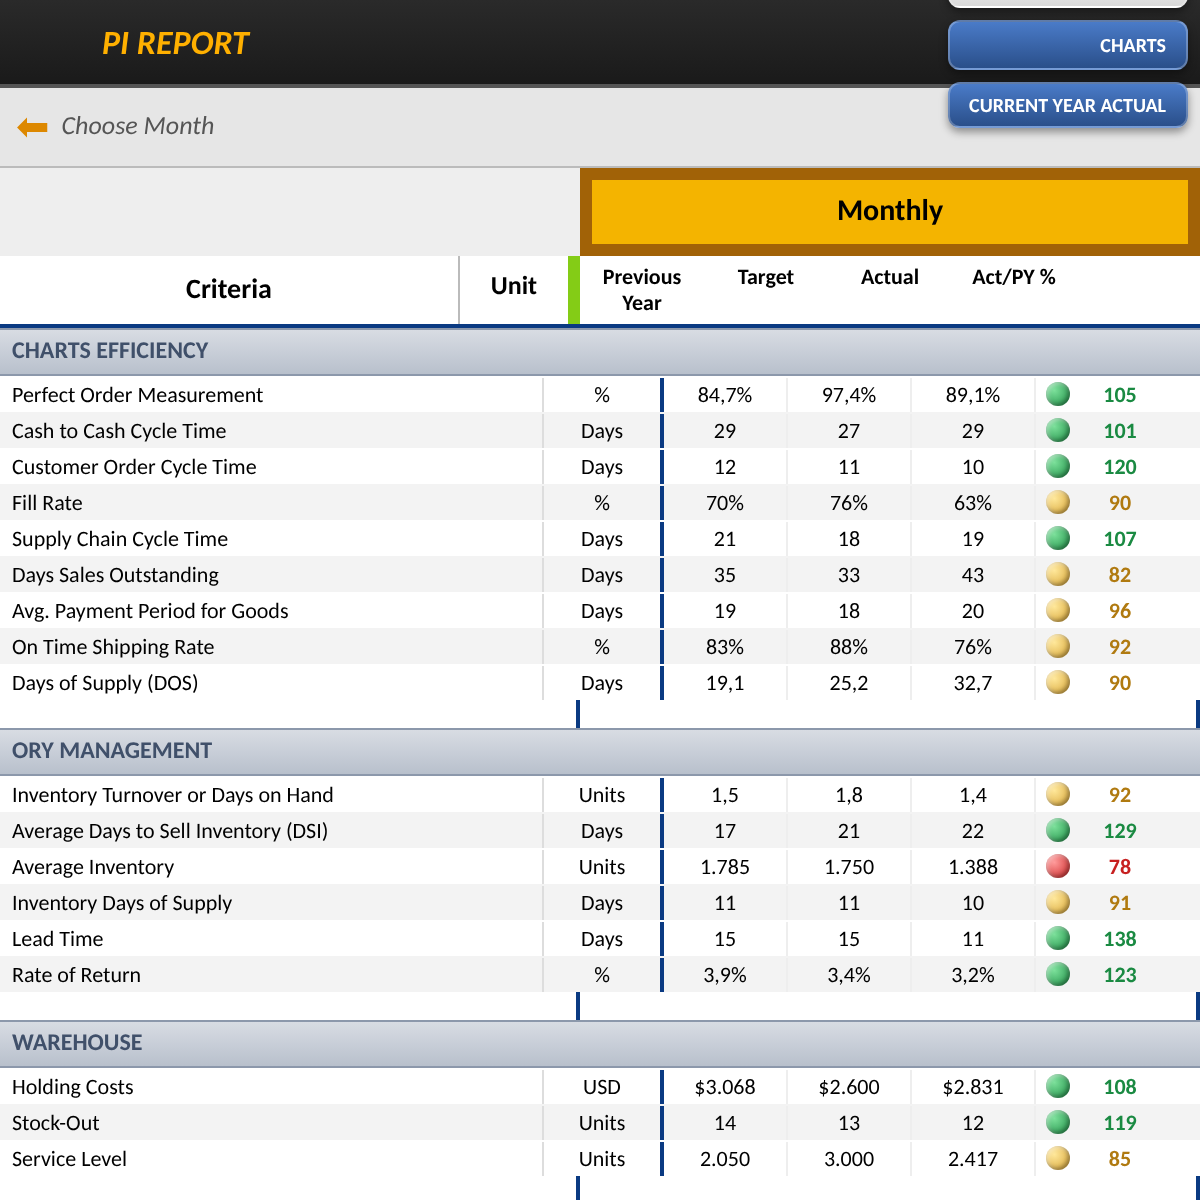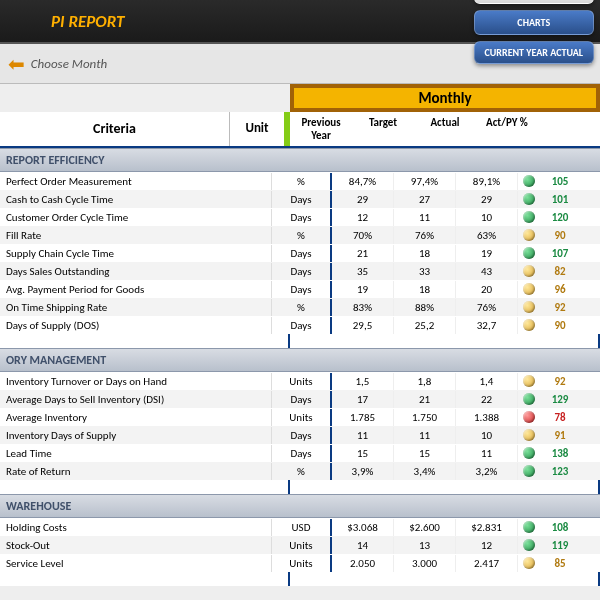--- a/index.html
+++ b/index.html
@@ -2,25 +2,25 @@
 <html><head>
 <meta charset="utf-8">
 <style>
 * { box-sizing: border-box; margin: 0; padding: 0; }
 body { font-family: Calibri, Arial, sans-serif; font-size: 12px; background: #eee; width: 600px; height: 600px; overflow: hidden; }
 .topbar { background: linear-gradient(#2a2a2a,#1a1a1a); height: 44px; display: flex; align-items: center; border-bottom: 2px solid #555; }
 .title { color: #ffb000; font-weight: bold; font-size: 17px; font-style: italic; padding-left: 6px; margin-left: 45px; }
 .navbtns { margin-left: auto; display: flex; gap: 6px; padding-right: 6px; flex-direction: column; }
 .nbtn { border-radius: 6px; padding: 5px 10px; font-size: 10px; font-weight: bold; text-align: center; border: 1px solid rgba(255,255,255,0.25); cursor: pointer; min-width: 82px; box-shadow: 0 2px 4px rgba(0,0,0,0.4); }
 .nbtn.active { background: linear-gradient(#fff,#d9d9d9); color: #333; }
-.nbtn.blue { background: linear-gradient(#4a7bc8,#2a4f8a); color: #fff; }
+.nbtn.blue { background: linear-gradient(#4a7bc8,#2a4f8a); color: #fff; text-align: right; }
 .controls { background: #e6e6e6; height: 40px; display: flex; align-items: center; padding: 0 8px; border-bottom: 1px solid #bbb; }
 .arrow { color: #dd8800; font-size: 20px; margin-right: 6px; }
 .choose { font-style: italic; color: #555; font-size: 13px; }
-.monthly-header { background: #f4b400; border: 4px solid #a16207; margin-left: 290px; height: 28px; display: flex; align-items: center; justify-content: center; font-weight: bold; font-size: 15px; color: #000; }
+.monthly-header { background: #f4b400; border: 6px solid #a16207; margin-left: 290px; height: 44px; display: flex; align-items: center; justify-content: center; font-weight: bold; font-size: 15px; color: #000; }
 .hdr-row { display: flex; background: #fff; border-bottom: 2px solid #0a3a82; }
 .col-criteria { width: 230px; text-align: center; font-weight: bold; padding: 8px 4px; border-right: 1px solid #bbb; font-size: 14px; }
 .col-unit { width: 60px; text-align: center; font-weight: bold; padding: 8px 2px; border-right: 6px solid #84cc16; font-size: 13px; }
 .col-m { width: 62px; text-align: center; font-weight: bold; padding: 4px 2px; font-size: 11px; line-height: 1.2; }
 .section-hdr { background: linear-gradient(#d8dce3,#b8c0cc); font-weight: bold; color: #40506a; padding: 4px 6px; font-size: 12px; border-top: 1px solid #8c98ab; border-bottom: 1px solid #8c98ab; }
 .row { display: flex; background: #fff; min-height: 18px; align-items: center; }
 .row.alt { background: #f3f3f3; }
 .c-cr { width: 272px; padding: 2px 6px; font-size: 11px; border-right: 1px solid #ddd; }
 .c-un { width: 60px; text-align: center; font-size: 11px; border-right: 2px solid #0a3a82; padding: 2px; }
 .c-v { width: 62px; text-align: center; font-size: 11px; padding: 2px; border-right: 1px solid #eee; }
@@ -56,21 +56,21 @@
 <div class="hdr-row">
   <div class="col-criteria">Criteria</div>
   <div class="col-unit">Unit</div>
   <div class="col-m">Previous Year</div>
   <div class="col-m">Target</div>
   <div class="col-m">Actual</div>
   <div class="col-m" style="width:62px">Act/PY %</div>
 </div>
 
 <div id="body">
-    <div class="section-hdr">REPORT EFFICIENCY</div>
+    <div class="section-hdr">CHARTS EFFICIENCY</div>
     <div class="row">
       <div class="c-cr">Perfect Order Measurement</div>
       <div class="c-un">%</div>
       <div class="c-v">84,7%</div>
       <div class="c-v">97,4%</div>
       <div class="c-v">89,1%</div>
       <div class="c-ind">
         <span class="dot g"></span>
       </div>
       <div class="c-p g">105</div>
@@ -148,21 +148,21 @@
       <div class="c-v">88%</div>
       <div class="c-v">76%</div>
       <div class="c-ind">
         <span class="dot y"></span>
       </div>
       <div class="c-p y">92</div>
     </div>
     <div class="row">
       <div class="c-cr">Days of Supply (DOS)</div>
       <div class="c-un">Days</div>
-      <div class="c-v">29,5</div>
+      <div class="c-v">19,1</div>
       <div class="c-v">25,2</div>
       <div class="c-v">32,7</div>
       <div class="c-ind">
         <span class="dot y"></span>
       </div>
       <div class="c-p y">90</div>
     </div>
     <div class="spacer-row">
       <div class="l"></div>
     </div>

